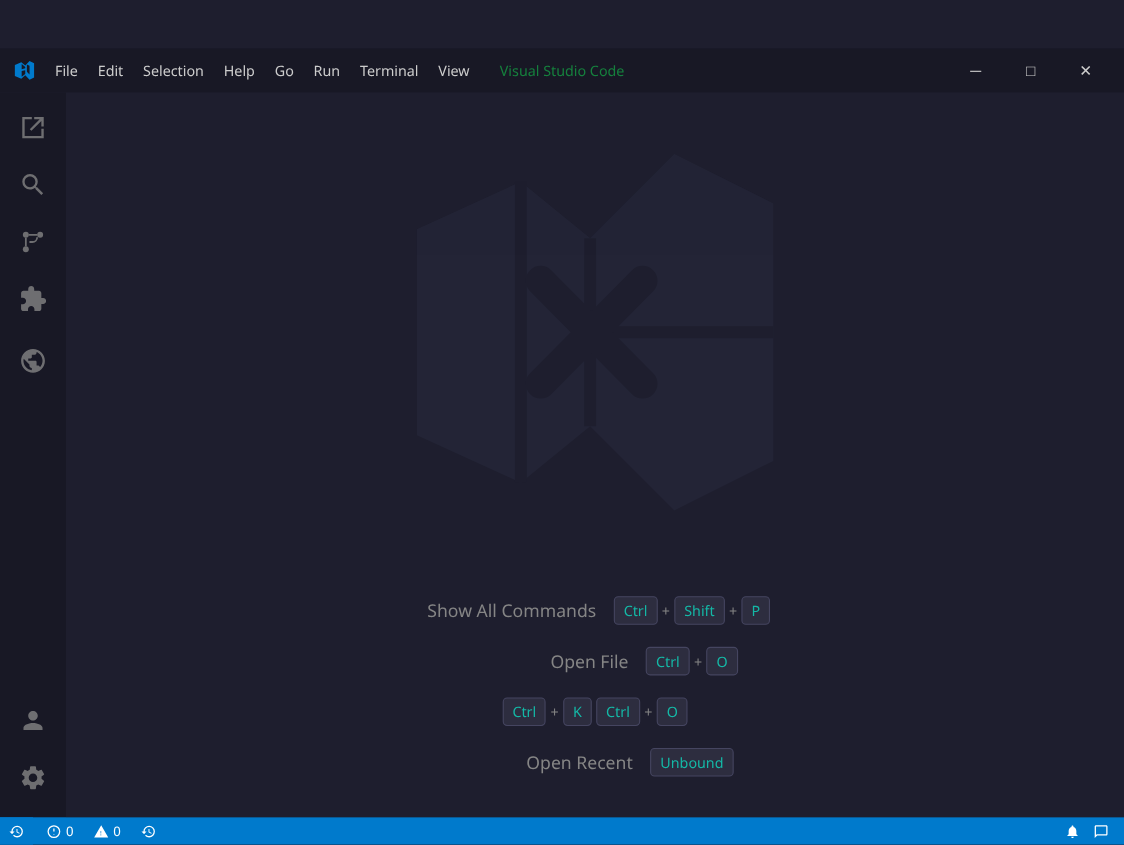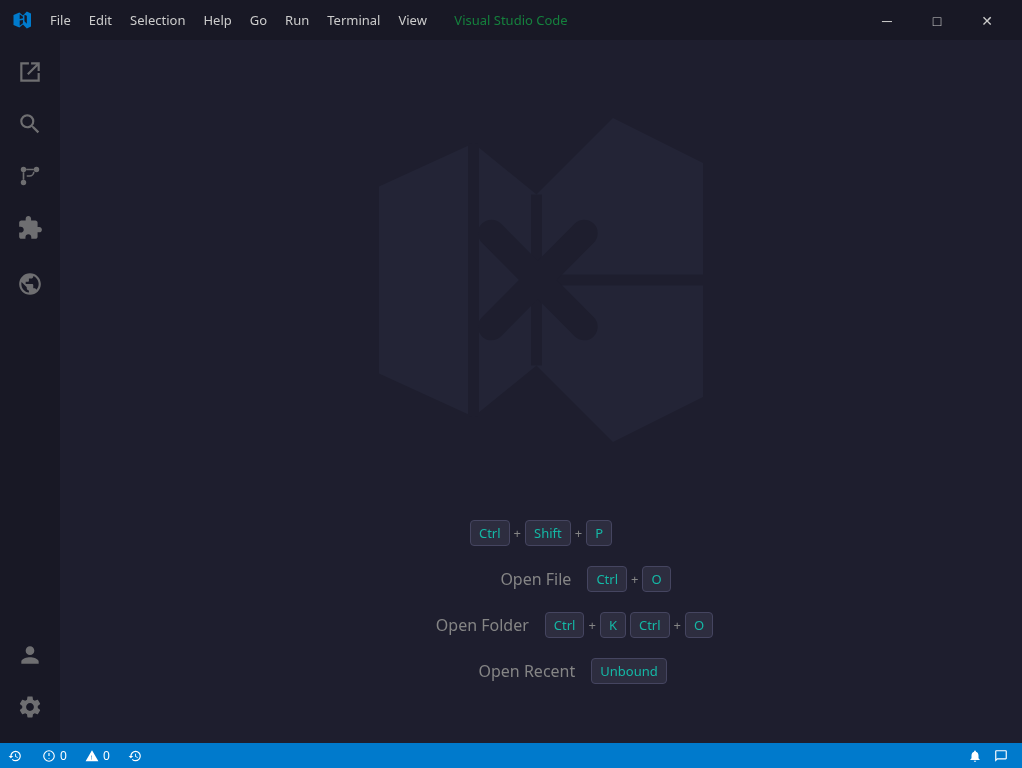--- a/index.html
+++ b/index.html
@@ -15,20 +15,21 @@
 
     
     #titlebar {
       height: 40px;
       background: #181825;
       display: flex;
       align-items: center;
       padding: 0 12px;
       flex-shrink: 0;
       user-select: none;
+      margin-top: 44px;
     }
     #titlebar .vscode-logo {
       width: 20px;
       height: 20px;
       margin-right: 10px;
       flex-shrink: 0;
     }
     #titlebar .menu-items {
       display: flex;
       gap: 2px;
@@ -294,40 +295,40 @@
       <path d="M 195 105 L 195 295 M 125 48 L 125 352 M 195 200 L 380 200" stroke="#1e1e2e" stroke-width="12" fill="none"></path>
 
       <path d="M 145 148 L 248 252 M 248 148 L 145 252" stroke="#1e1e2e" stroke-width="30" fill="none" stroke-linecap="round"></path>
     </g>
   </svg>
 </svg>
 
     <div class="shortcuts">
 
       <div class="shortcut-row">
+        <span class="shortcut-label">Show All Commands</span>
         <div class="kbd-group">
           <span class="kbd">Ctrl</span>
           <span class="kbd-sep">+</span>
           <span class="kbd">Shift</span>
           <span class="kbd-sep">+</span>
           <span class="kbd">P</span>
         </div>
       </div>
 
       <div class="shortcut-row">
         <span class="shortcut-label">Open File</span>
         <div class="kbd-group">
           <span class="kbd">Ctrl</span>
           <span class="kbd-sep">+</span>
           <span class="kbd">O</span>
         </div>
       </div>
 
       <div class="shortcut-row">
-        <span class="shortcut-label">Open Folder</span>
         <div class="kbd-group">
           <span class="kbd">Ctrl</span>
           <span class="kbd-sep">+</span>
           <span class="kbd">K</span>
           <span class="kbd">Ctrl</span>
           <span class="kbd-sep">+</span>
           <span class="kbd">O</span>
         </div>
       </div>
 

